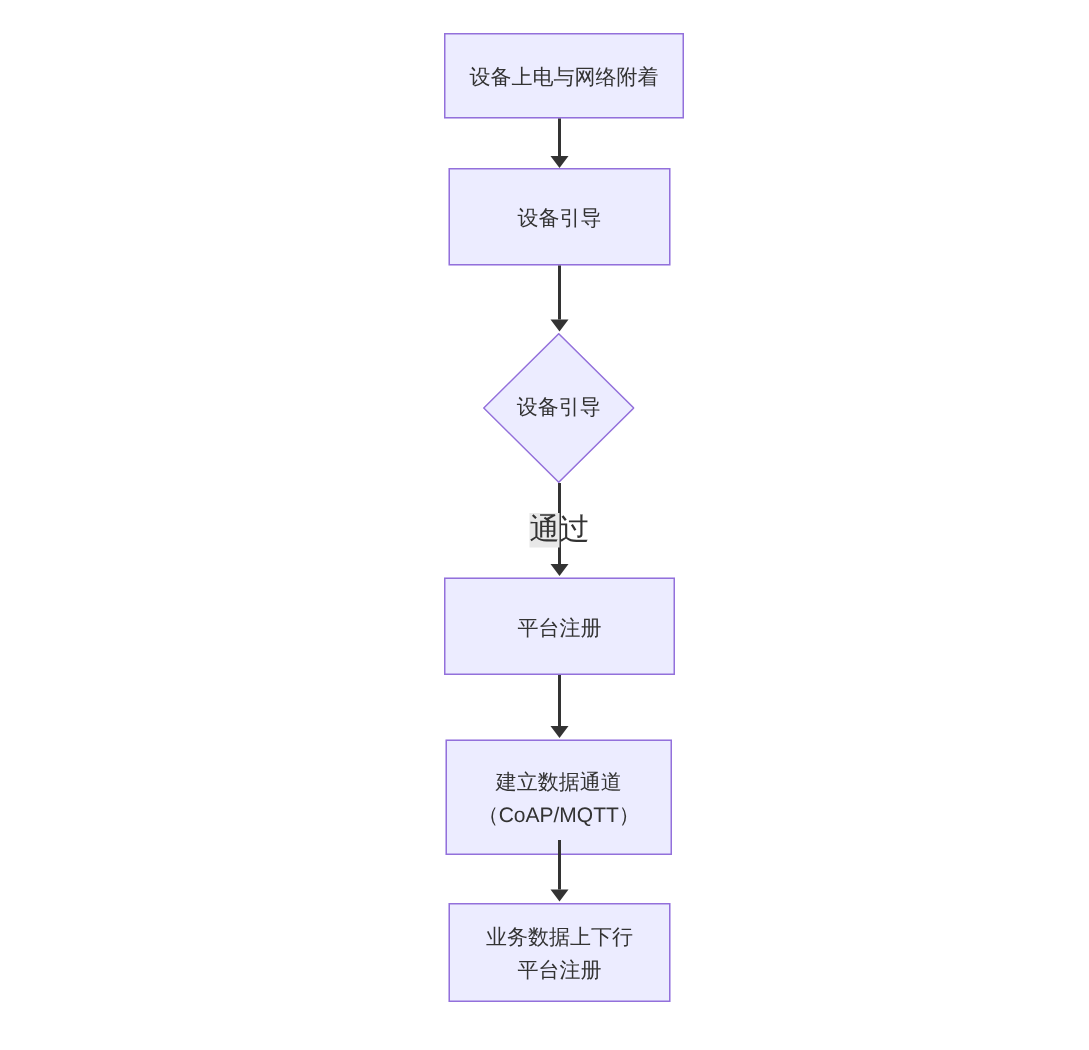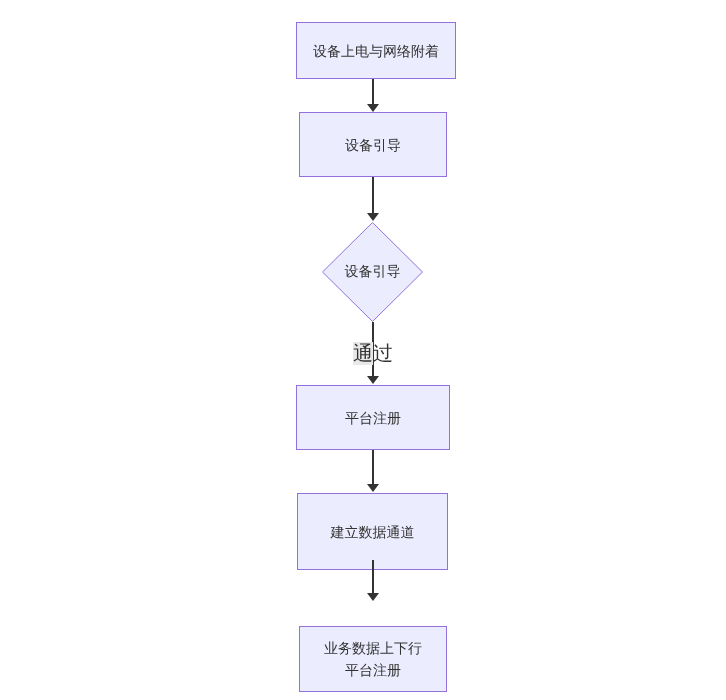--- a/index.html
+++ b/index.html
@@ -36,21 +36,21 @@
     justify-content: center;
     text-align: center;
   }
   .node .line { white-space: nowrap; }
 
   
   .n-power    { left: 296px; top:  22px; width: 160px; height: 57px; }
   .n-boot     { left: 299px; top: 112px; width: 148px; height: 65px; }
   .n-register { left: 296px; top: 385px; width: 154px; height: 65px; }
   .n-channel  { left: 297px; top: 493px; width: 151px; height: 77px; }
-  .n-business { left: 299px; top: 602px; width: 148px; height: 66px; margin-top: 24px; }
+  .n-business { left: 299px; top: 602px; width: 148px; height: 66px; }
 
   
   .diamond-wrap {
     position: absolute;
     left: 322px; top: 222px;
     width: 101px; height: 100px;
   }
   .diamond-wrap svg { position: absolute; left: 0; top: 0; display: block; }
   .diamond-wrap polygon {
     fill: var(--node-fill);
@@ -137,20 +137,21 @@
 
   <div class="node n-register">
     <span class="line">平台注册</span>
   </div>
 
   <div class="edge-line e4"></div>
   <div class="arrow-head h4"></div>
 
   <div class="node n-channel">
     <span class="line">建立数据通道</span>
+    <span class="line">（CoAP/MQTT）</span>
   </div>
 
   <div class="edge-line e5"></div>
   <div class="arrow-head h5"></div>
 
   <div class="node n-business">
     <span class="line">业务数据上下行</span>
     <span class="line">平台注册</span>
   </div>
 

